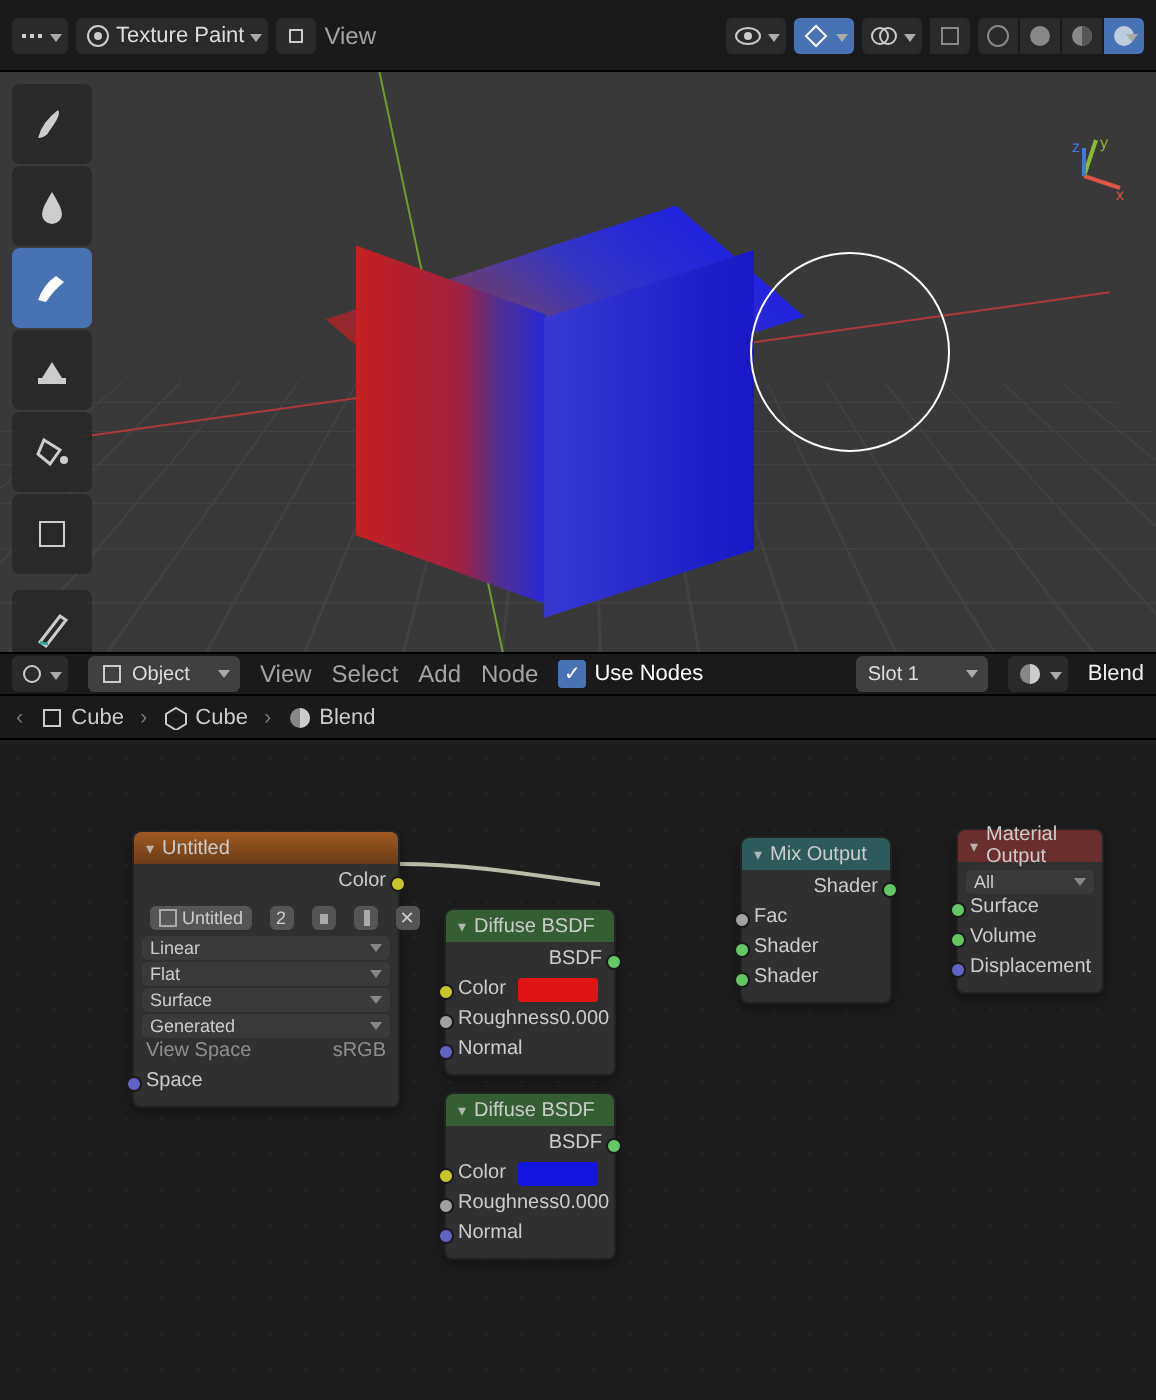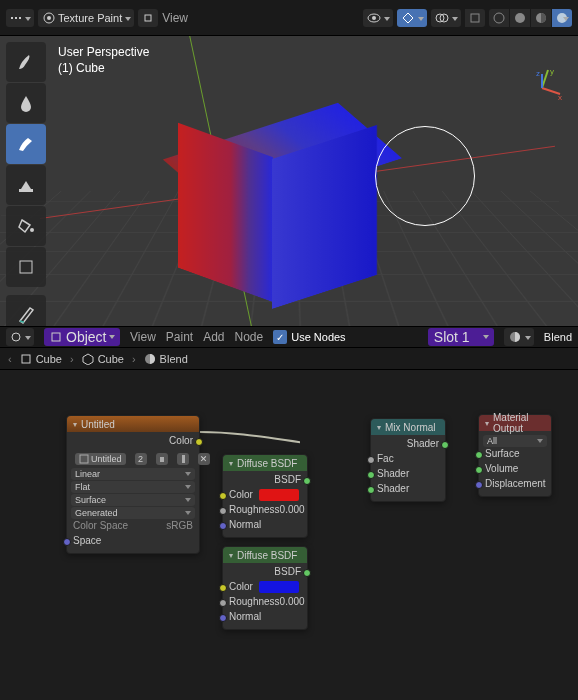--- a/index.html
+++ b/index.html
@@ -27,21 +27,21 @@
 .cube-top { background: linear-gradient(90deg,#9a2626 0%,#5a3c8a 45%,#3434c4 65%,#2222e0 100%); transform: skewY(-18deg) skewX(40deg) scaleY(0.45); left: 15px; top: -20px; width: 175px; }
 .cube-left { background: linear-gradient(90deg,#c42020 0%,#a02040 55%,#503090 75%,#2828d8 100%); transform: skewY(20deg); left: -2px; top: 46px; width: 95px; height: 145px; }
 .cube-right { background: linear-gradient(90deg,#3838d0 0%,#1818c8 100%); transform: skewY(-18deg); left: 92px; top: 48px; width: 105px; height: 150px; }
 .brush-circle { position: absolute; left: 375px; top: 90px; width: 100px; height: 100px; border: 1px solid #fff; border-radius: 50%; z-index: 4; }
 .grid-floor { position: absolute; inset: 0; background-image: repeating-linear-gradient(0deg, transparent, transparent 32px, #4a4a4a 32px, #4a4a4a 33px), repeating-linear-gradient(90deg, transparent, transparent 32px, #4a4a4a 32px, #4a4a4a 33px); opacity: 0.5; transform: perspective(420px) rotateX(62deg) translateY(120px); transform-origin: center 180px; }
 .axis-line { position: absolute; height: 1px; transform-origin: left center; }
 .axis-x { background: #a83a3a; width: 520px; left: 40px; top: 182px; transform: rotate(-8deg); }
 .axis-y { background: #6b9e2e; width: 360px; left: 186px; top: -18px; transform: rotate(78deg); }
 
 .node-header { height: 22px; background: #1a1a1a; border-top: 1px solid #000; border-bottom: 1px solid #000; display: flex; align-items: center; padding: 0 6px; gap: 10px; }
-.dropdown { height: 18px; background: #4c1d95; border-radius: 3px; display: inline-flex; align-items: center; padding: 0 3px 0 6px; position: relative; cursor: pointer; font-size: 14px; color: #ddd; }
+.dropdown { height: 18px; background: #404040; border-radius: 3px; display: inline-flex; align-items: center; padding: 0 3px 0 6px; position: relative; cursor: pointer; font-size: 10px; color: #ddd; }
 .dropdown::after { content: ""; position: absolute; right: 5px; border-left: 3px solid transparent; border-right: 3px solid transparent; border-top: 4px solid #aaa; }
 .nh-label { font-size: 12px; color: #a3a3a3; cursor: pointer; }
 .checkbox { display: inline-flex; align-items: center; gap: 4px; }
 .checkbox-box { width: 14px; height: 14px; background: #4772b3; border-radius: 2px; display: inline-flex; align-items: center; justify-content: center; color: #fff; font-size: 10px; }
 
 .breadcrumb { height: 22px; background: #1a1a1a; border-bottom: 1px solid #000; display: flex; align-items: center; padding: 0 8px; gap: 8px; font-size: 11px; color: #ccc; }
 .crumb { display: flex; align-items: center; gap: 4px; }
 .chevron { color: #777; }
 
 .node-editor { height: 344px; background: #1d1d1d; position: relative; background-image: radial-gradient(circle, #2a2a2a 0.5px, transparent 0.5px); background-size: 18px 18px; }
@@ -182,24 +182,20 @@
         </svg>
       </div>
     <div style="height:6px"></div>
     <div class="tool">
         <svg width="22" height="22">
           <path d="M5 17 L15 4 L18 6 L8 19 Z" fill="none" stroke="#ccc" stroke-width="1.5"></path>
           <path d="M5 17 Q7 18 9 18" stroke="#3a9" fill="none" stroke-width="1.5"></path>
         </svg>
       </div>
   </div>
-  <div class="overlay-text">
-    <div>User Perspective</div>
-    <div>(1) Cube</div>
-  </div>
   <div class="cube-3d">
     <div class="cube-face cube-top"></div>
     <div class="cube-face cube-left"></div>
     <div class="cube-face cube-right"></div>
   </div>
   <div class="brush-circle"></div>
   <svg class="axis-gizmo" viewBox="0 0 44 44">
     <line x1="22" y1="22" x2="40" y2="28" stroke="#d54" stroke-width="2"></line>
       <text x="38" y="34" fill="#d54" font-size="8">x</text>
     <line x1="22" y1="22" x2="28" y2="4" stroke="#8b3" stroke-width="2"></line>
@@ -215,21 +211,21 @@
         <circle cx="6" cy="6" r="4" fill="none" stroke="#ccc"></circle>
       </svg>
     </div>
   <div class="dropdown" style="width:76px">
     <svg width="12" height="12">
         <rect x="2" y="2" width="8" height="8" fill="none" stroke="#ccc"></rect>
       </svg>
     <span style="margin-left:4px">Object</span>
   </div>
   <span class="nh-label">View</span>
-  <span class="nh-label">Paint</span>
+  <span class="nh-label">Select</span>
   <span class="nh-label">Add</span>
   <span class="nh-label">Node</span>
   <div class="checkbox">
     <span class="checkbox-box">✓</span>
     <span style="color:#fff">Use Nodes</span>
   </div>
   <div class="spacer"></div>
   <div class="dropdown" style="width:66px">
       <span>Slot 1</span>
     </div>
@@ -312,21 +308,21 @@
       <div class="field field-sel">
           <span>Flat</span>
         </div>
       <div class="field field-sel">
           <span>Surface</span>
         </div>
       <div class="field field-sel">
           <span>Generated</span>
         </div>
       <div class="nrow" style="justify-content:space-between; opacity:0.6">
-          <span>Color Space</span>
+          <span>View Space</span>
           <span>sRGB</span>
         </div>
       <div class="nrow input">
           <span class="socket in vec"></span>
           <span>Space</span>
         </div>
     </div>
   </div>
 
   <div class="node n-green" style="left:222px; top:84px; width:86px">
@@ -379,21 +375,21 @@
       <div class="nrow input">
           <span class="socket in vec"></span>
           <span>Normal</span>
         </div>
     </div>
   </div>
 
   <div class="node n-teal" style="left:370px; top:48px; width:76px">
     <div class="node-hd">
         <span class="tri">▾</span>
-        <span>Mix Normal</span>
+        <span>Mix Output</span>
       </div>
     <div class="node-body">
       <div class="nrow right">
           <span>Shader</span>
           <span class="socket out sh"></span>
         </div>
       <div class="nrow input">
           <span class="socket in flt"></span>
           <span>Fac</span>
         </div>

